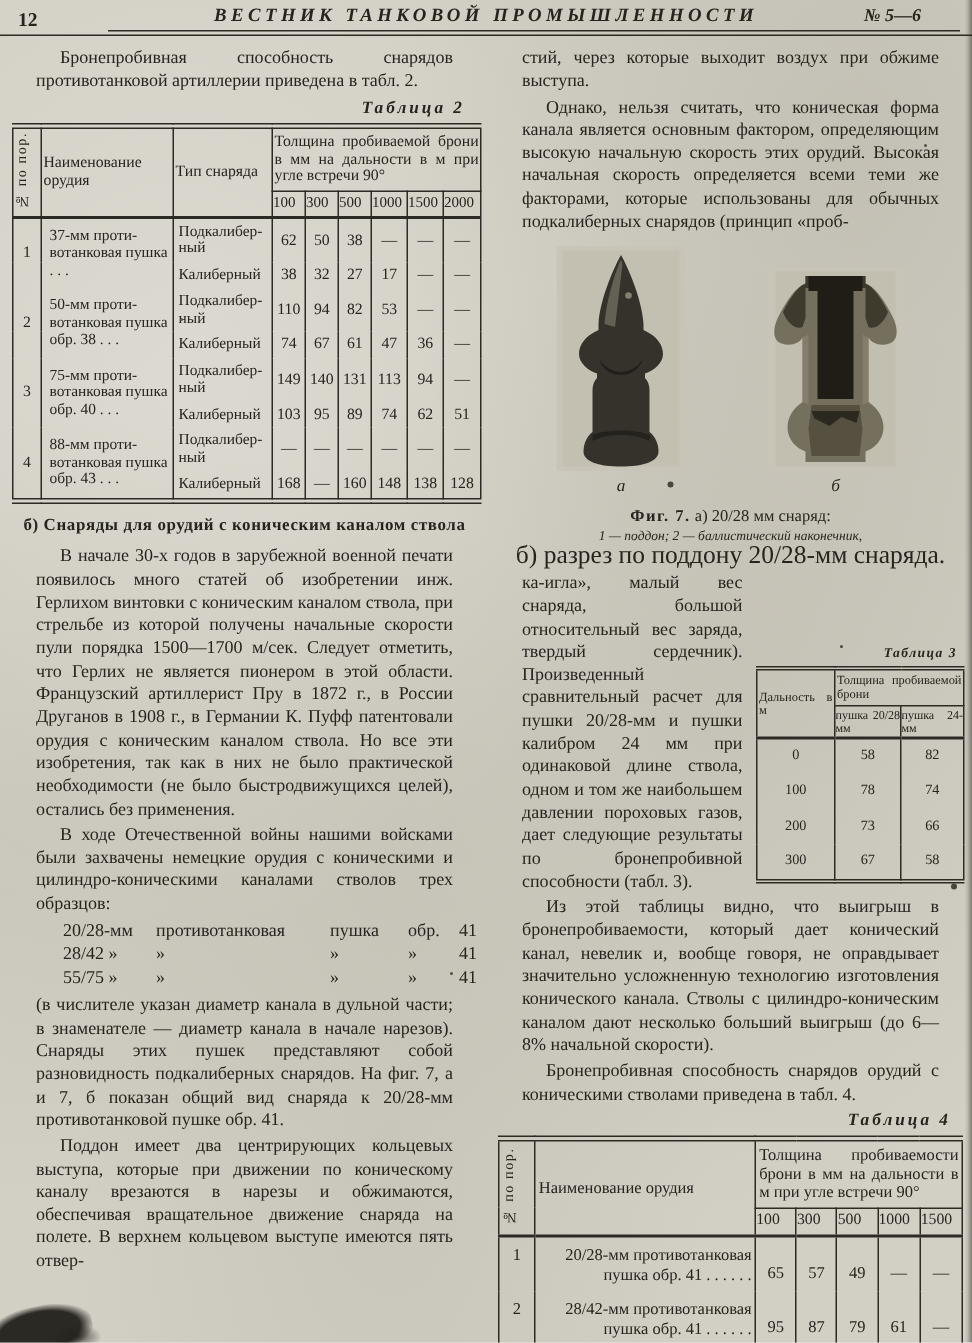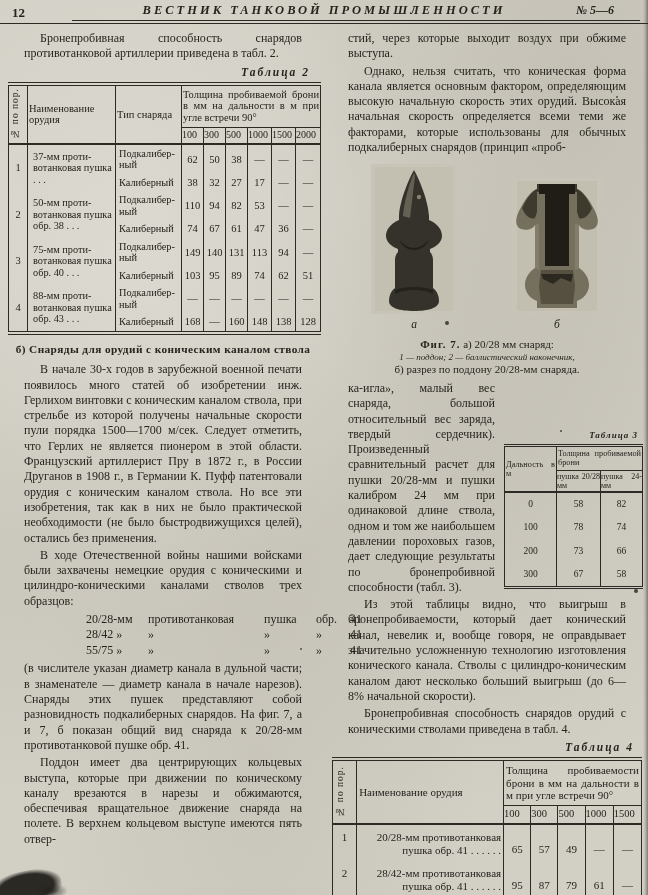--- a/index.html
+++ b/index.html
@@ -64,32 +64,32 @@
                  padding:6px 2px 5px; text-align:center; }
   .t4 td.c-name { text-align:right; padding-left:10px; vertical-align:top; }
   .t4 td.c-num { vertical-align:top; }
   .t4 td.c-val { vertical-align:bottom; padding-bottom:6px; }
   
   .sect { font-size:11.3px; font-weight:bold; text-align:center; letter-spacing:.4px;
           margin:7px 0 5px; text-indent:0; }
   
   .gunlist { margin:3px 0 3px 34px; }
   .gl-row { display:grid; grid-template-columns:62px 116px 52px 34px 26px;
-            font-size:12px; line-height:15.5px;margin-left:44px; }
+            font-size:12px; line-height:15.5px; }
   .gl-b,.gl-c,.gl-d { }
   
   .fig { margin:9px 0 5px; text-align:center; text-indent:0; }
   .photos { display:flex; justify-content:center; align-items:flex-end; gap:54px; }
   .ph { display:flex; flex-direction:column; align-items:center; }
   .ph svg { display:block; }
   .ph .plabel { font-style:italic; font-size:11.5px; margin-top:3px; }
   .cap1 { font-size:11px; margin-top:4px; }
   .cap1 b { letter-spacing:1px; }
   .cap2 { font-size:9px; font-style:italic; line-height:11px; }
-  .cap3 { font-size:11px; line-height:13px; }
+  .cap3 { font-size:17px; line-height:13px; }
   
   .edge-right { position:absolute; top:0; right:0; width:5px; height:100%;
     background:linear-gradient(to left, rgba(42,40,34,.5), rgba(42,40,34,.12) 60%, transparent); }
   .blot1 { position:absolute; left:-10px; bottom:-10px; width:72px; height:34px;
     background:radial-gradient(ellipse, #1d1b16 0%, #1d1b16 55%, transparent 74%);
     transform:rotate(-12deg); opacity:.92; }
   .blot2 { position:absolute; left:34px; bottom:-4px; width:34px; height:16px;
     background:radial-gradient(ellipse, #23211b 0%, transparent 70%); opacity:.8; }
   .speck { position:absolute; top:0; left:0; width:2px; height:2px; border-radius:50%;
     background:transparent;

